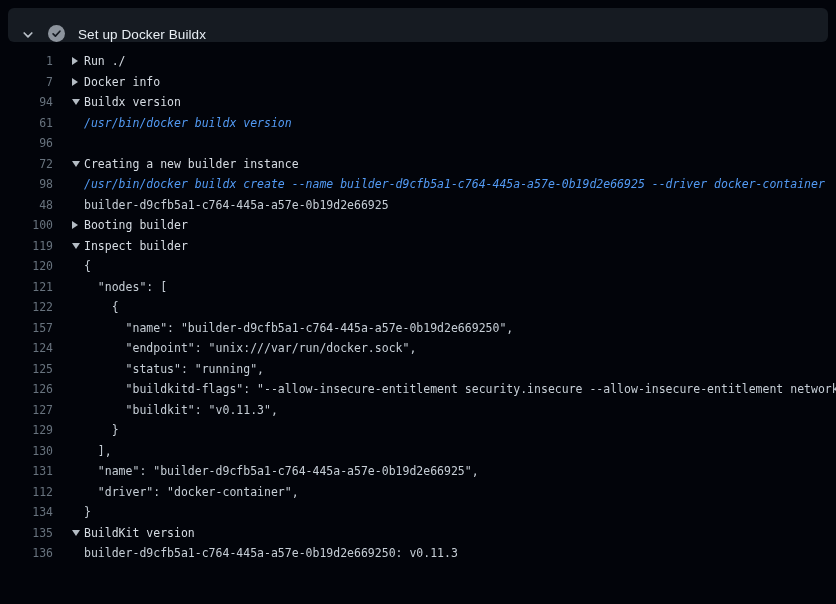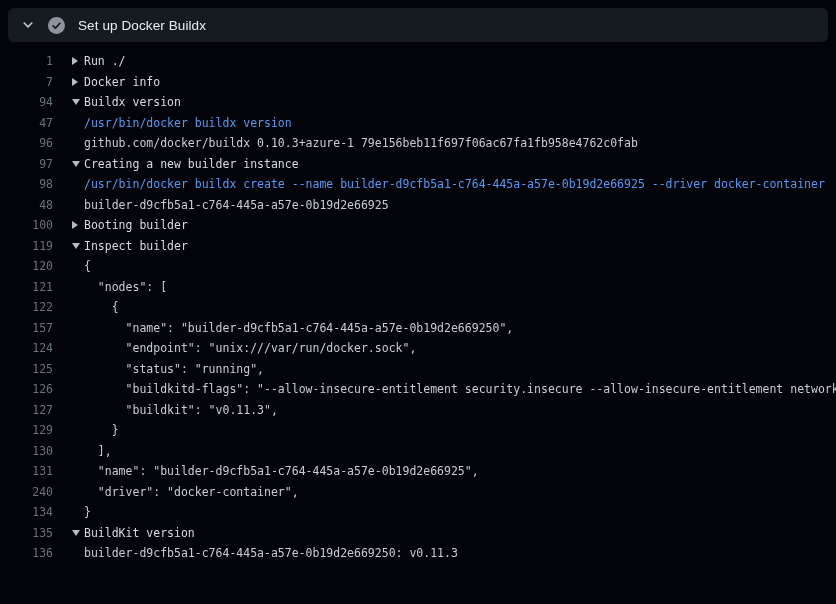--- a/index.html
+++ b/index.html
@@ -20,21 +20,21 @@
   
   .step-header {
     position: absolute;
     left: 8px;
     top: 8px;
     width: 820px;
     height: 34px;
     background: #161b22;
     border-radius: 6px;
     display: flex;
-    align-items: center;
+    align-items: flex-end;
     box-sizing: border-box;
     padding-left: 13px;
     cursor: pointer;
   }
   .chev {
     width: 14px;
     height: 14px;
     margin-right: 13px;
     flex: 0 0 auto;
     display: block;
@@ -79,21 +79,21 @@
   }
   .log-text {
     position: relative;
     flex: 1 1 auto;
     padding-left: 31px;
     white-space: pre;
     overflow: hidden;
     box-sizing: border-box;
   }
   .log-row.group .log-text   { color: #d6dce3; cursor: pointer; }
-  .log-row.command .log-text { color: #539bf5; }
+  .log-row.command .log-text { color: #539bf5; font-style: italic; }
   .log-row.output .log-text  { color: #c6ced6; }
   .marker {
     position: absolute;
     left: 19px;
     top: 50%;
     transform: translateY(-50%);
     width: 0;
     height: 0;
   }
   .marker.collapsed {
@@ -133,31 +133,30 @@
       <span class="log-num">7</span>
       <span class="log-text">Docker info<span class="marker collapsed"></span></span>
     </div>
 
     <div class="log-row group">
       <span class="log-num">94</span>
       <span class="log-text">Buildx version<span class="marker expanded"></span></span>
     </div>
 
     <div class="log-row command">
-      <span class="log-num">47</span>
+      <span class="log-num">61</span>
       <span class="log-text">/usr/bin/docker buildx version</span>
     </div>
 
     <div class="log-row output">
       <span class="log-num">96</span>
-      <span class="log-text">github.com/docker/buildx 0.10.3+azure-1 79e156beb11f697f06ac67fa1fb958e4762c0fab</span>
-    </div>
-
-    <div class="log-row group">
-      <span class="log-num">97</span>
+    </div>
+
+    <div class="log-row group">
+      <span class="log-num">72</span>
       <span class="log-text">Creating a new builder instance<span class="marker expanded"></span></span>
     </div>
 
     <div class="log-row command">
       <span class="log-num">98</span>
       <span class="log-text">/usr/bin/docker buildx create --name builder-d9cfb5a1-c764-445a-a57e-0b19d2e66925 --driver docker-container</span>
     </div>
 
     <div class="log-row output">
       <span class="log-num">48</span>
@@ -224,21 +223,21 @@
       <span class="log-num">130</span>
       <span class="log-text">  ],</span>
     </div>
 
     <div class="log-row output">
       <span class="log-num">131</span>
       <span class="log-text">  "name": "builder-d9cfb5a1-c764-445a-a57e-0b19d2e66925",</span>
     </div>
 
     <div class="log-row output">
-      <span class="log-num">240</span>
+      <span class="log-num">112</span>
       <span class="log-text">  "driver": "docker-container",</span>
     </div>
 
 
     <div class="log-row output">
       <span class="log-num">134</span>
       <span class="log-text">}</span>
     </div>
 
     <div class="log-row group">

